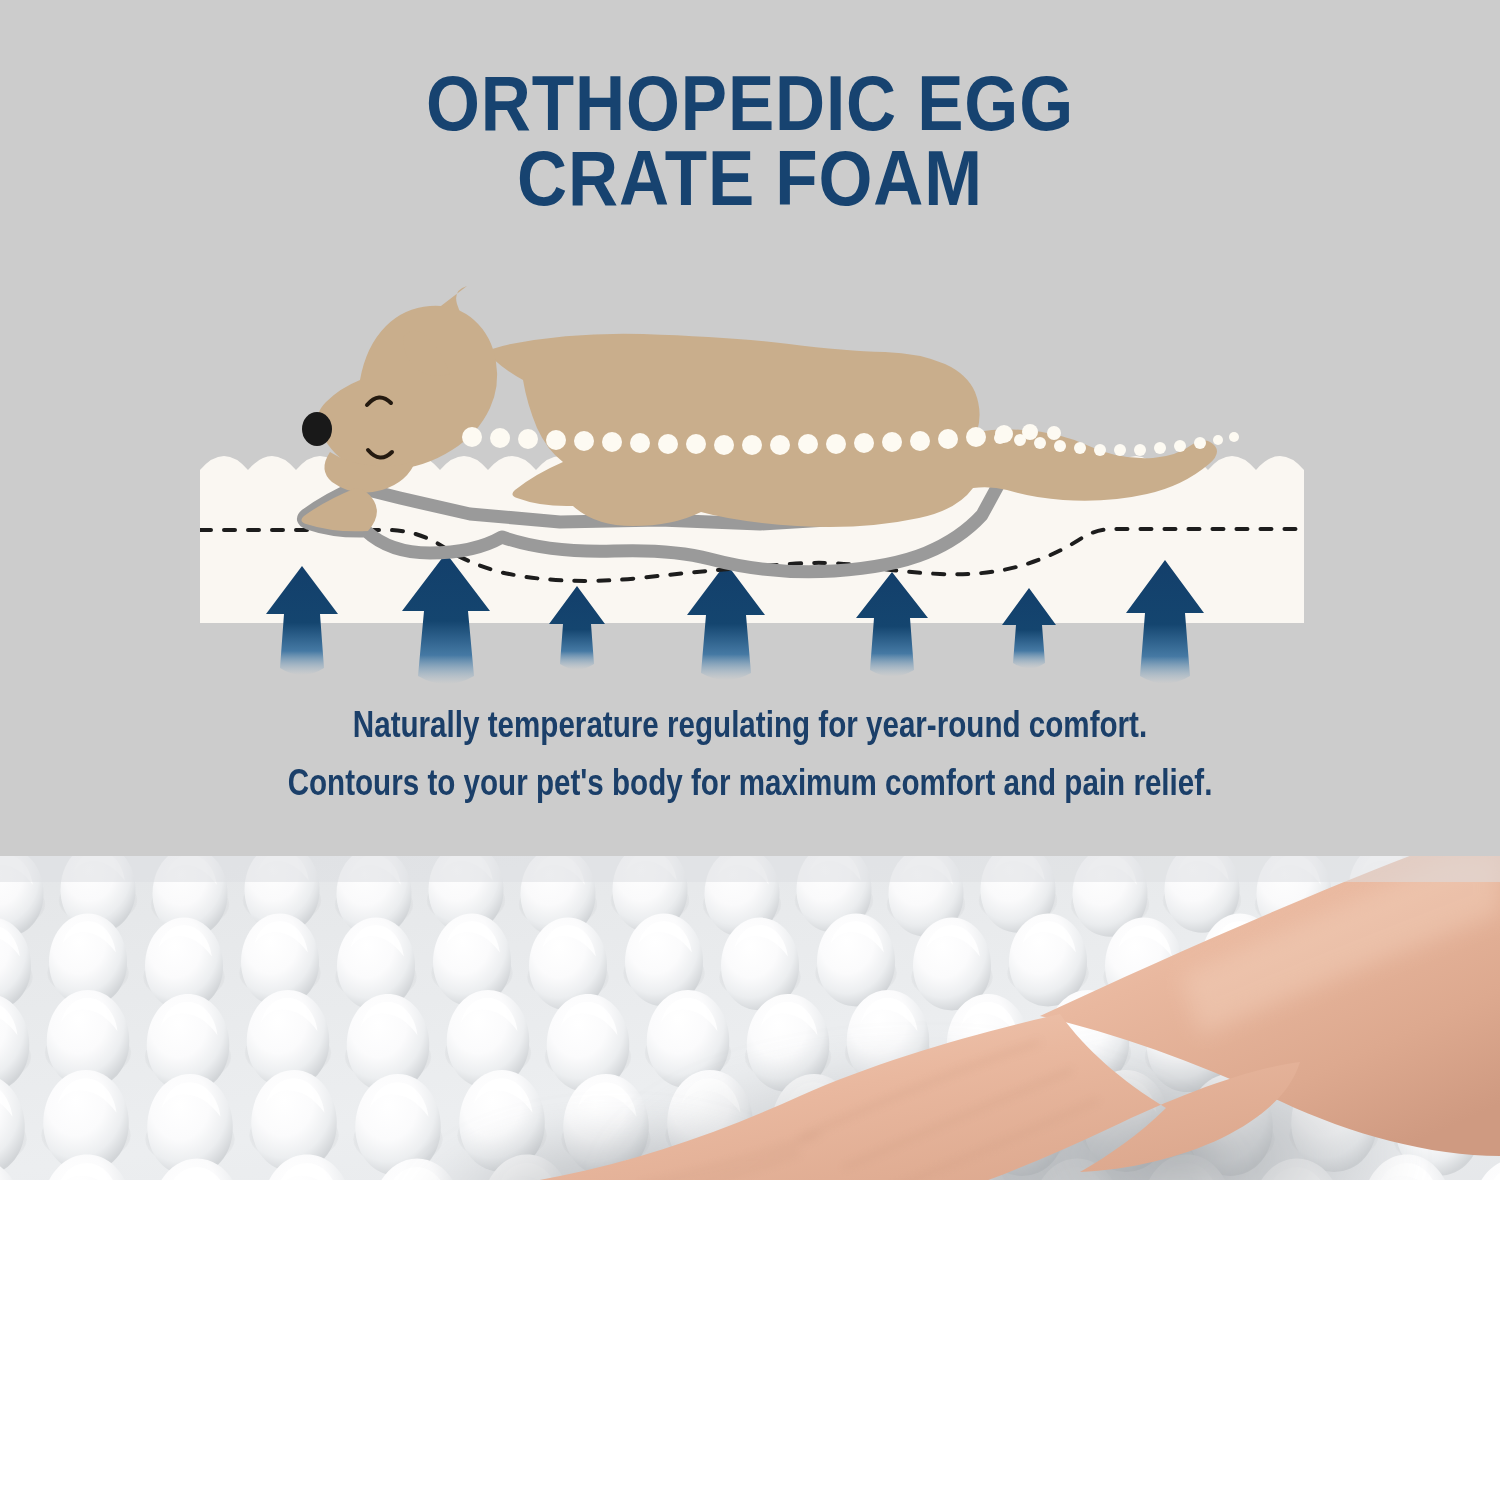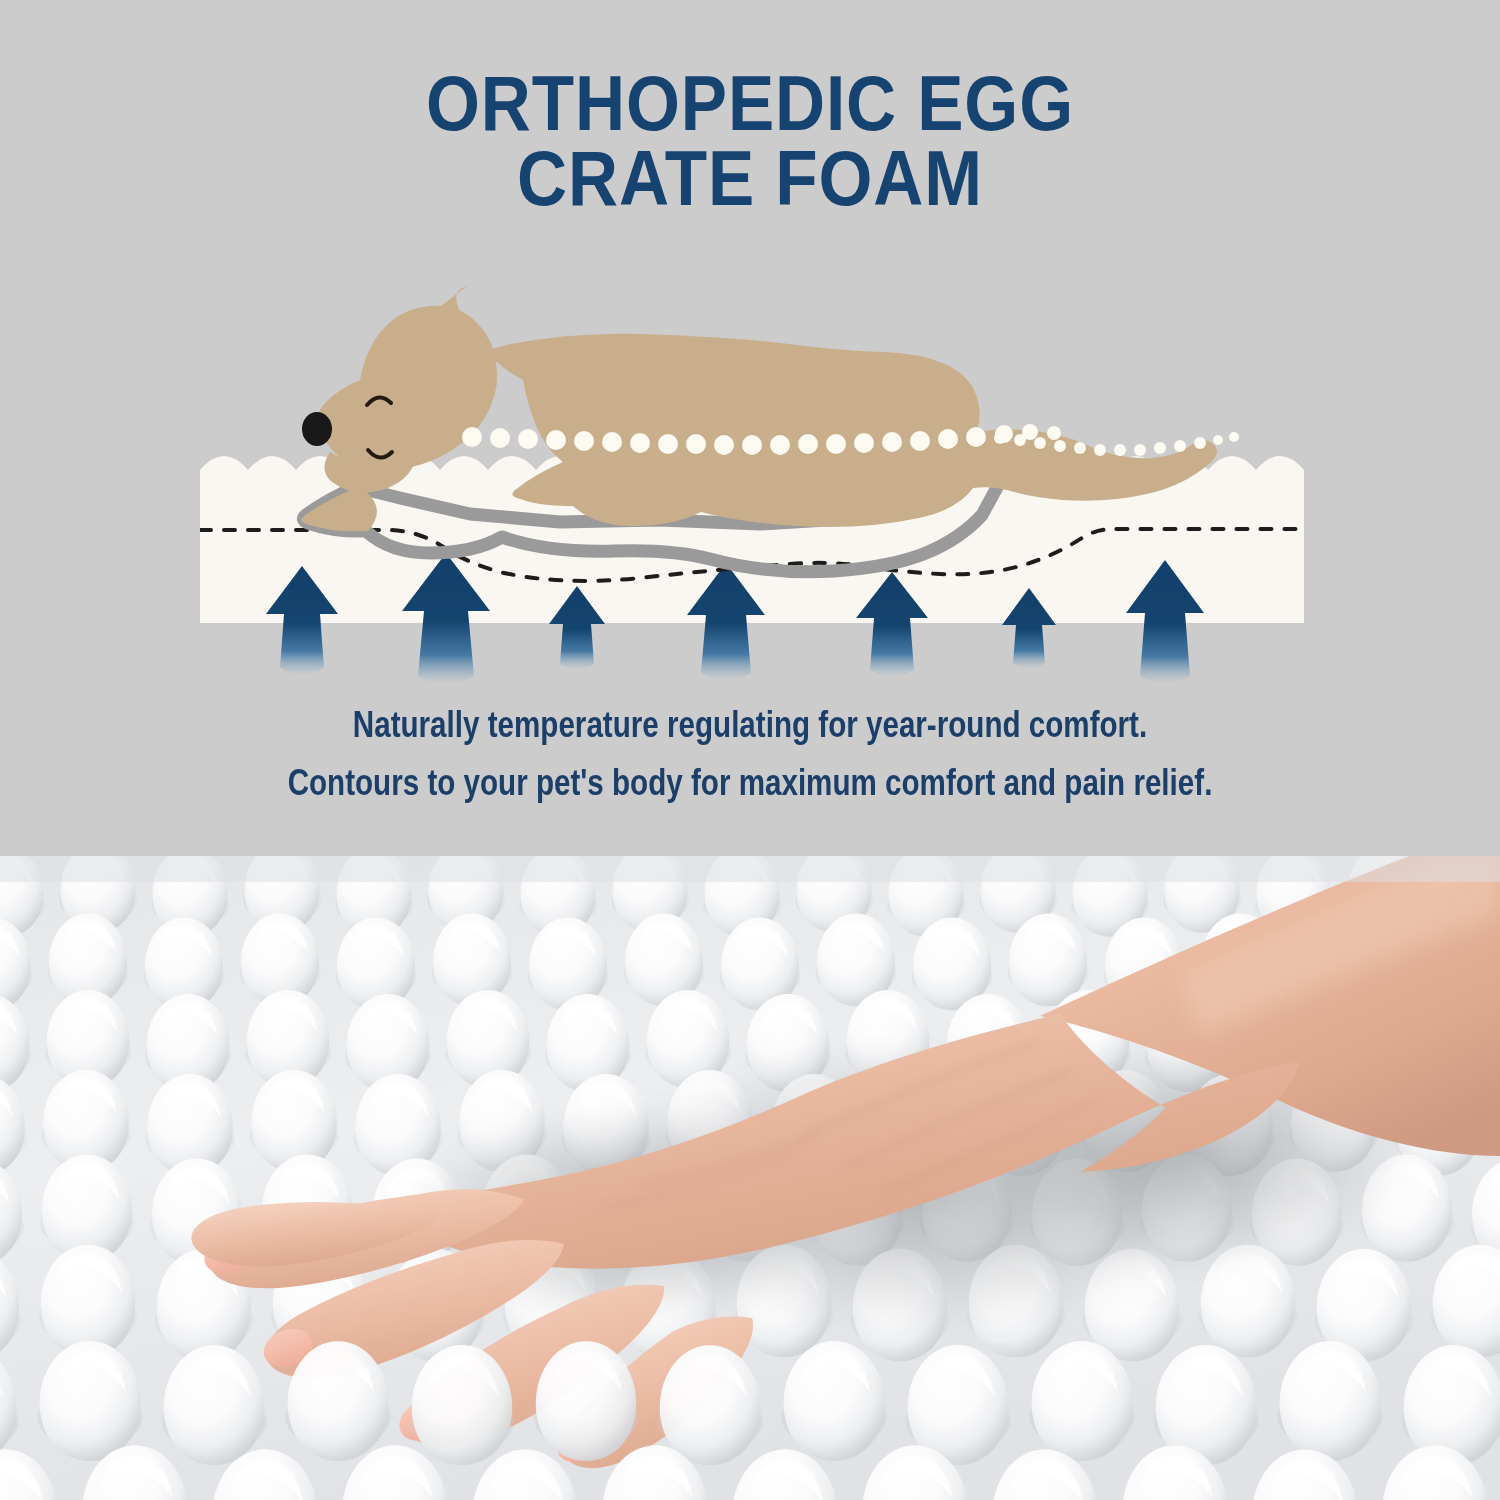--- a/index.html
+++ b/index.html
@@ -1,17 +1,17 @@
 <!DOCTYPE html>
 <html><head>
 <meta charset="utf-8">
 <style>
   html,body{margin:0;padding:0;background:#fff;}
   body{font-family:"Liberation Sans","DejaVu Sans",sans-serif;}
-  #page{position:relative;width:1500px;height:1500px;overflow:hidden;}
+  #page{position:relative;width:1500px;height:1180px;overflow:hidden;}
 
   
   #top-panel{position:absolute;left:0;top:0;width:1500px;height:856px;background:#cccccc;}
 
   #title{
     position:absolute;left:0;top:66px;width:1500px;text-align:center;
     font-family:"Liberation Sans Narrow","Liberation Sans",sans-serif;
     font-weight:bold;font-size:77px;line-height:0.98;letter-spacing:1px;
     color:#174370;
     transform:scaleX(0.90);transform-origin:50% 0;

